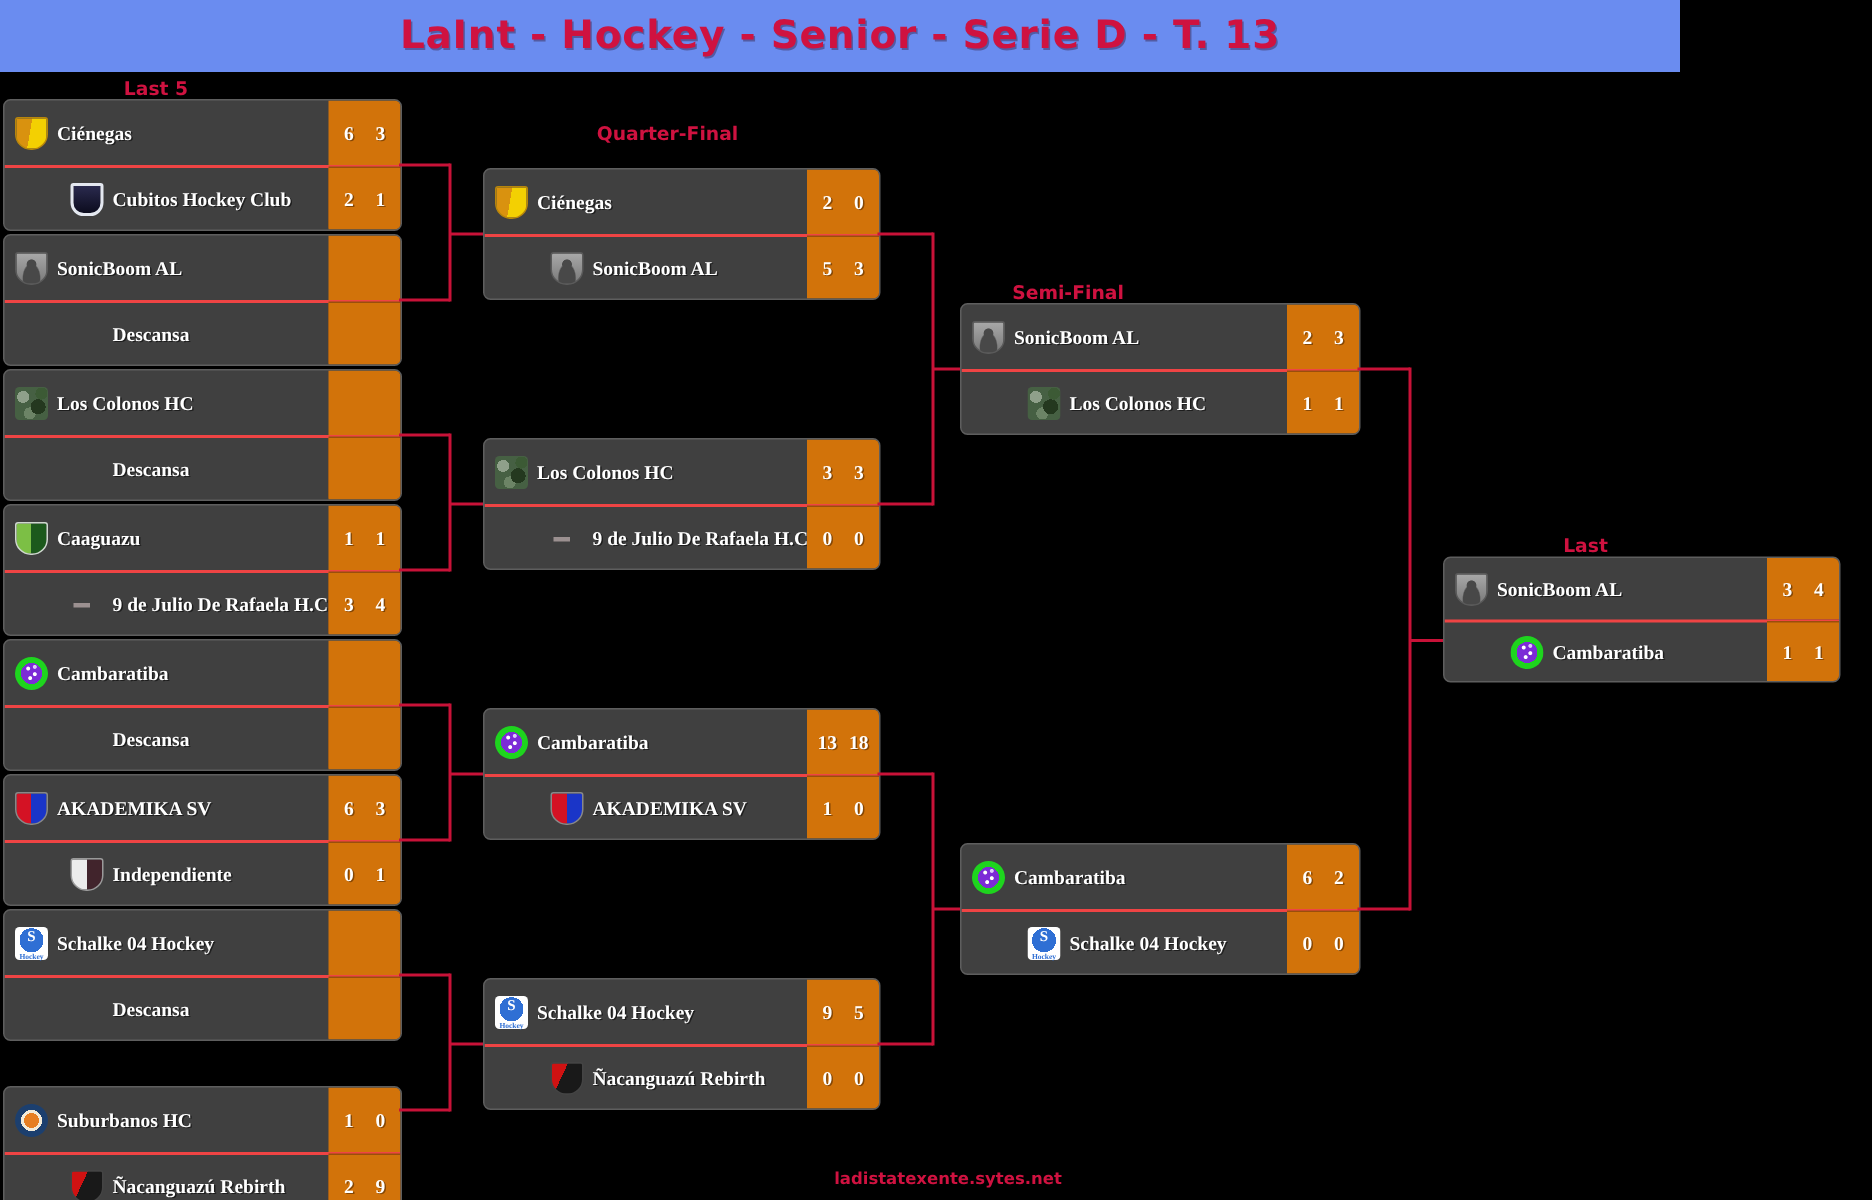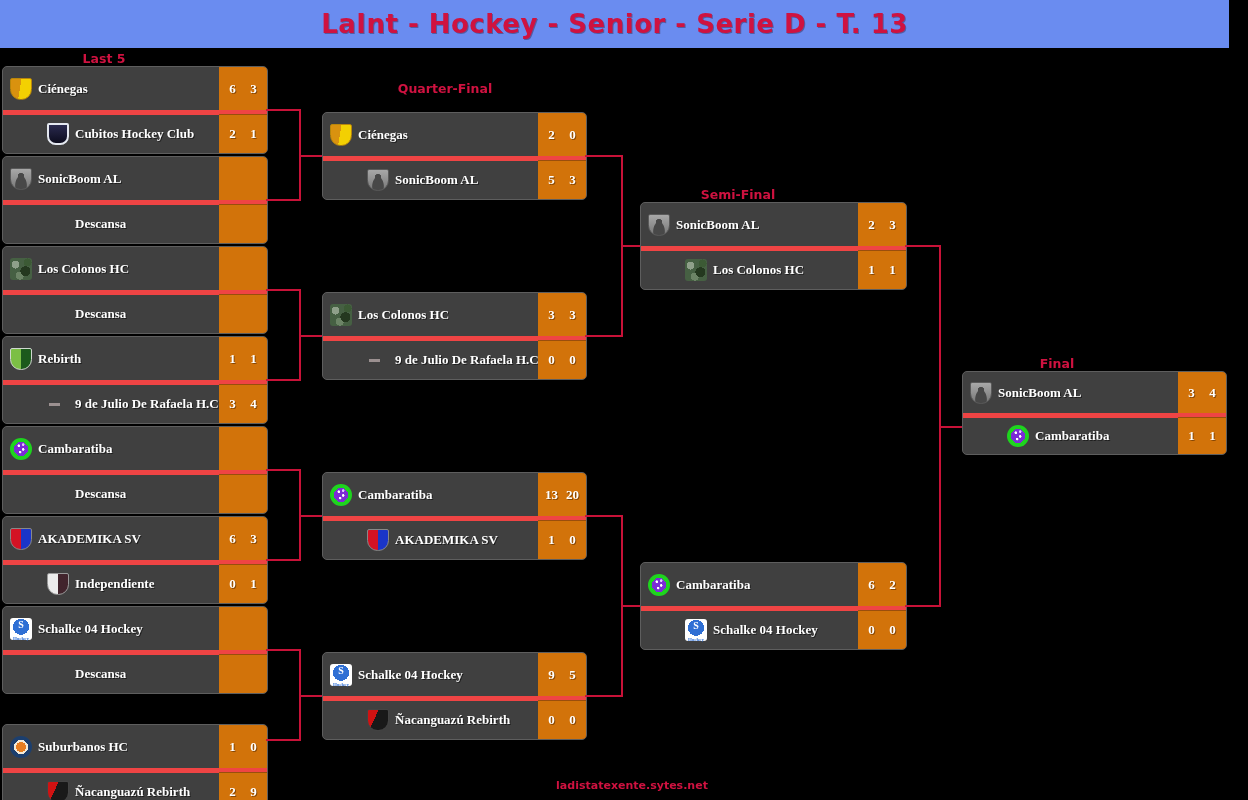--- a/index.html
+++ b/index.html
@@ -1,35 +1,35 @@
 <!DOCTYPE html>
 <html><head>
 <meta charset="utf-8">
 <style>
   html,body{margin:0;padding:0;background:#000;}
   #page{position:relative;width:1248px;height:800px;background:#000;overflow:hidden;
         font-family:"DejaVu Sans",sans-serif;}
   
-  #header{position:absolute;left:0;top:0;width:1229px;height:48px;background:#6a8cf0;
+  #header{position:absolute;left:0;top:0;width:1120px;height:48px;background:#6a8cf0;
           display:flex;align-items:center;justify-content:center;}
   #header .title{font-size:26px;font-weight:bold;color:#cf1240;letter-spacing:0.5px;
                  text-shadow:1px 1px 0 rgba(40,0,20,.35);}
   
   .rlabel{position:absolute;transform:translateX(-50%);font-size:12.5px;font-weight:bold;
           color:#cf1240;text-shadow:1px 1px 0 rgba(0,0,0,.85);white-space:nowrap;}
   
   .match{position:absolute;background:#404040;border:1px solid #5e5e5e;border-radius:5px;
          overflow:hidden;display:flex;flex-direction:column;font-family:Liberation Serif, serif;}
   .l16{left:2px;width:264px;}
   .qf{left:322px;width:263px;}
   .sf{left:640px;width:265px;}
   .fin{left:962px;width:263px;}
   .row{display:flex;align-items:center;height:43px;padding-left:7px;box-sizing:border-box;}
   .fin .row{height:41px;}
-  .row + .row{border-top:5px solid #ef4444;padding-left:44px;}
+  .row + .row{border-top:2px solid #ef4444;padding-left:44px;}
   .tname{font-weight:bold;font-size:13px;color:#fff;text-shadow:1px 1px 0 rgba(0,0,0,.55);
          white-space:nowrap;overflow:hidden;flex:1;}
   .scores{margin-left:auto;align-self:stretch;width:48px;flex:0 0 48px;display:flex;
           align-items:center;justify-content:center;background:#d2730a;}
   .row + .row .scores{box-shadow:0 -1px 0 #9a4e0c;}
   .s{width:21px;text-align:center;font-weight:bold;font-size:13px;color:#fff;
      text-shadow:1px 1px 0 rgba(70,35,0,.55);}
   
   .hl,.vl{position:absolute;background:#c81238;}
   .hl{height:2px;}
@@ -81,22 +81,22 @@
 <body>
 
 <div id="page">
 
   <div id="header">
     <span class="title">LaInt - Hockey - Senior - Serie D - T. 13</span>
   </div>
 
   <span class="rlabel" style="left:104px;top:51px">Last 5</span>
   <span class="rlabel" style="left:445px;top:81px">Quarter-Final</span>
-  <span class="rlabel" style="left:738px;top:187px">Semi-Final</span>
-  <span class="rlabel" style="left:1057px;top:356px">Final</span>
+  <span class="rlabel" style="left:712px;top:187px">Semi-Final</span>
+  <span class="rlabel" style="left:1057px;top:356px">Last</span>
 
   <div class="match l16" style="top:66px">
     <div class="row">
       <span class="logo logo-cienegas"></span>
       <span class="tname">Ciénegas</span>
       <span class="scores">
           <span class="s">6</span>
           <span class="s">3</span>
         </span>
     </div>
@@ -144,21 +144,21 @@
       <span class="scores">
           <span class="s"></span>
           <span class="s"></span>
         </span>
     </div>
   </div>
 
   <div class="match l16" style="top:336px">
     <div class="row">
       <span class="logo logo-caaguazu"></span>
-      <span class="tname">Rebirth</span>
+      <span class="tname">Caaguazu</span>
       <span class="scores">
           <span class="s">1</span>
           <span class="s">1</span>
         </span>
     </div>
     <div class="row">
       <span class="logo logo-dash9julio"></span>
       <span class="tname">9 de Julio De Rafaela H.C</span>
       <span class="scores">
           <span class="s">3</span>
@@ -280,21 +280,21 @@
         </span>
     </div>
   </div>
 
   <div class="match qf" style="top:472px">
     <div class="row">
       <span class="logo logo-cambaratiba"></span>
       <span class="tname">Cambaratiba</span>
       <span class="scores">
           <span class="s">13</span>
-          <span class="s">20</span>
+          <span class="s">18</span>
         </span>
     </div>
     <div class="row">
       <span class="logo logo-akademika"></span>
       <span class="tname">AKADEMIKA SV</span>
       <span class="scores">
           <span class="s">1</span>
           <span class="s">0</span>
         </span>
     </div>

